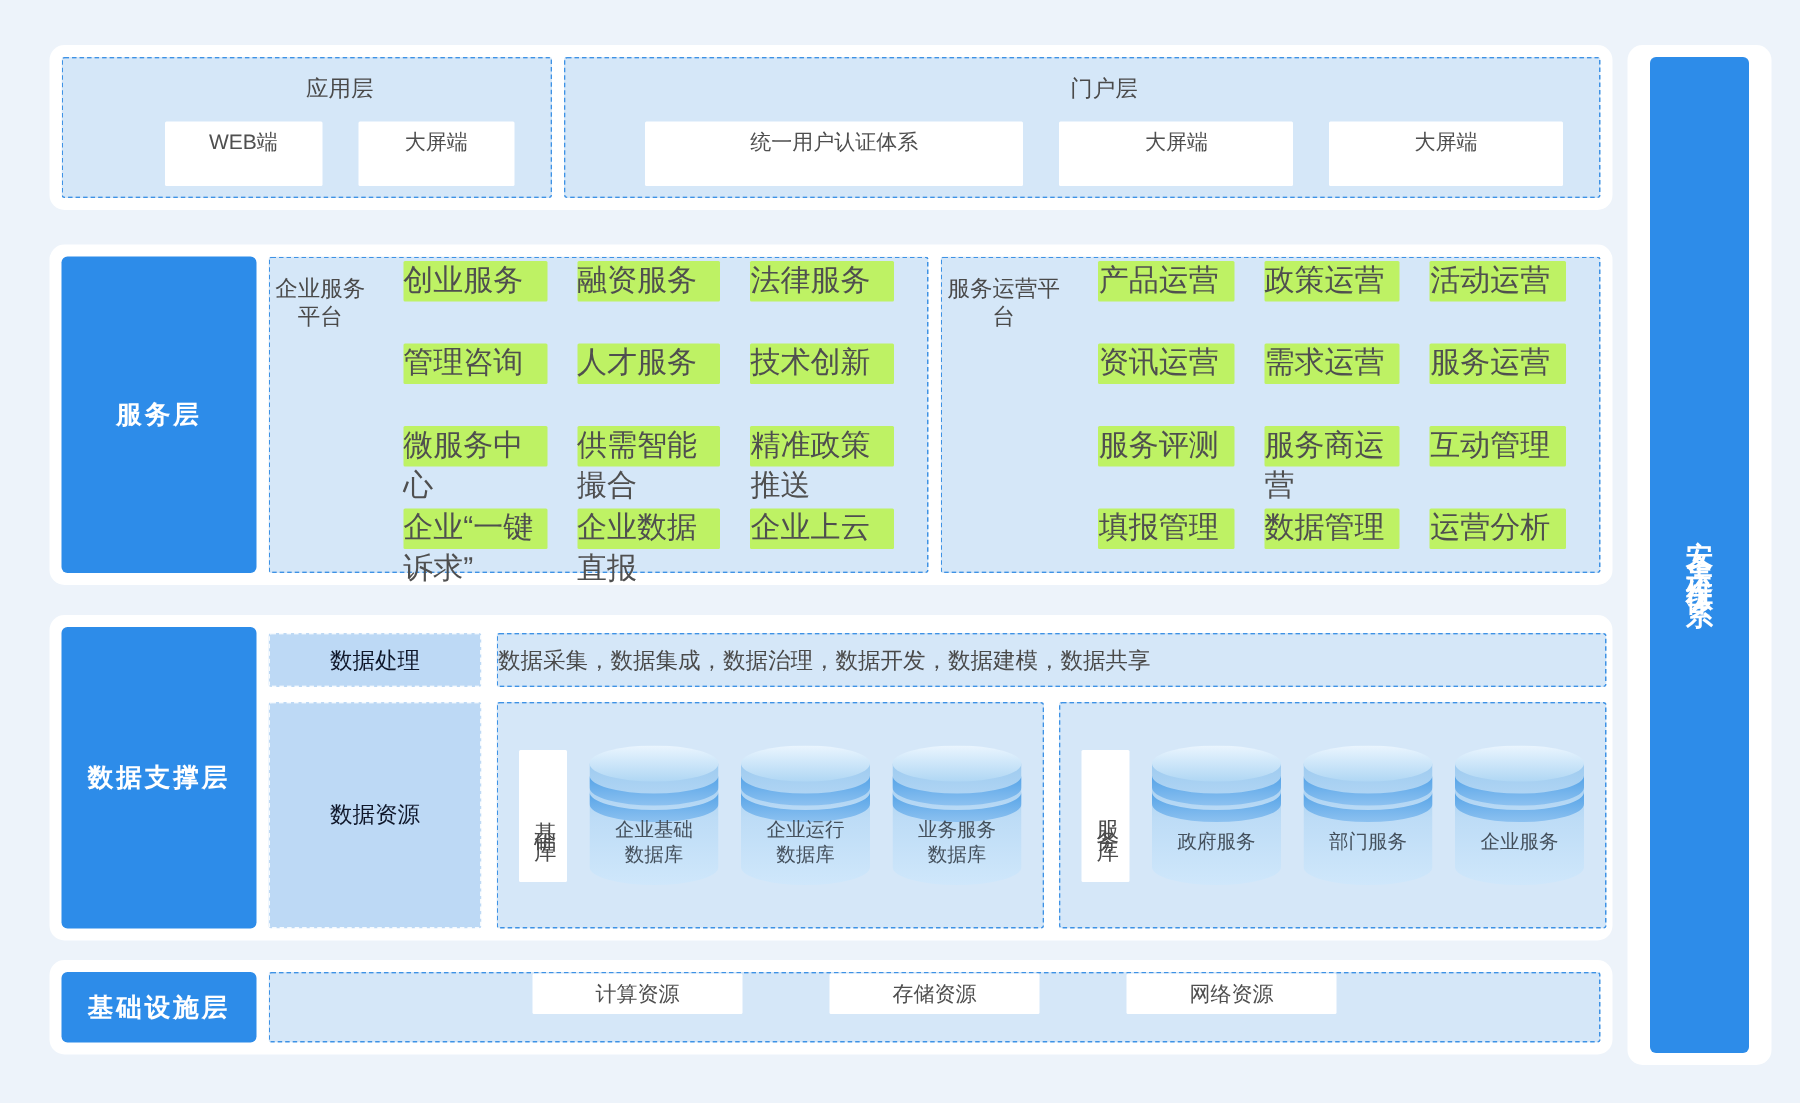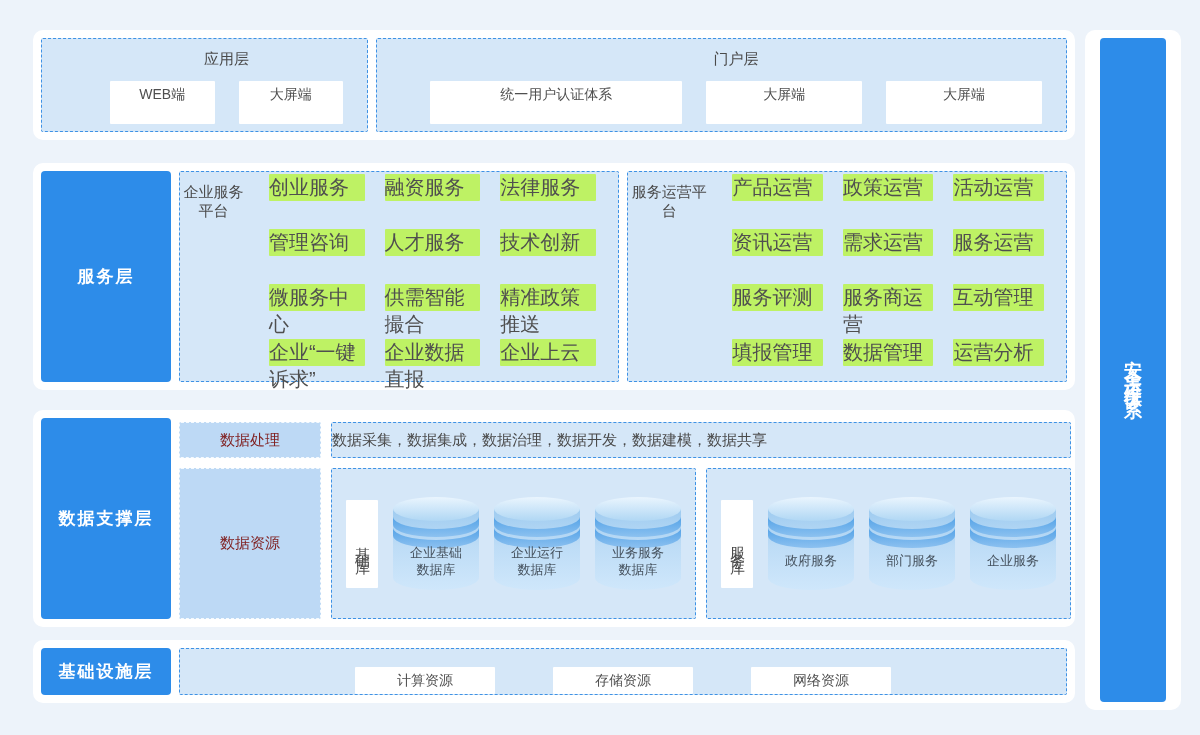--- a/index.html
+++ b/index.html
@@ -42,40 +42,40 @@
   .gbtn{
     background:#bef264;height:27px;line-height:27px;text-align:left;
     font-size:20px;color:#4f4f4f;border-radius:1px;
   }
   .data-right{flex:1;display:flex;flex-direction:column;padding-top:4px;}
   .data-row1{display:flex;gap:10px;height:36px;margin-bottom:10px;}
   .data-row2{display:flex;gap:10px;flex:1;}
   .sub-label{
     flex:0 0 142px;background:#bdd9f5;border:1px dashed rgba(255,255,255,.85);
     box-sizing:border-box;display:flex;align-items:center;justify-content:center;
-    font-size:15px;color:#7f1d1d;border-radius:2px;
+    font-size:15px;color:#0f172a;border-radius:2px;
   }
   .proc-strip{flex:1;display:flex;align-items:center;font-size:15px;}
   .db-panel{display:flex;align-items:center;gap:15px;padding:0 14px;}
   .db-base{flex:0 0 360px;}
   .db-svc{flex:1;}
   .vlabel{
     background:#fff;width:32px;height:88px;border-radius:1px;
     display:flex;align-items:center;justify-content:center;
     writing-mode:vertical-lr;text-orientation:upright;
     font-size:15px;color:#4a4a4a;letter-spacing:6px;
   }
   .cyl{position:relative;width:86px;height:94px;flex:0 0 86px;}
   .cyl svg{position:absolute;left:0;top:0;}
   .cyl-label{
     position:absolute;left:0;right:0;top:42px;height:44px;
     display:flex;align-items:center;justify-content:center;text-align:center;
     font-size:13px;line-height:17px;color:#44505c;white-space:pre-line;
   }
-  .infra-panel{flex:1;display:flex;align-items:flex-end;justify-content:center;gap:58px;}
+  .infra-panel{flex:1;display:flex;align-items:flex-start;justify-content:center;gap:58px;}
   .ibtn{
     background:#fff;width:140px;height:27px;line-height:27px;text-align:center;
     font-size:14px;color:#4f4f4f;border-radius:1px;
   }
   .side{
     position:absolute;left:1085px;top:30px;width:96px;height:680px;
     background:#fff;border-radius:10px;box-sizing:border-box;
     padding:8px 0;display:flex;justify-content:center;
   }
   .side-bar{

